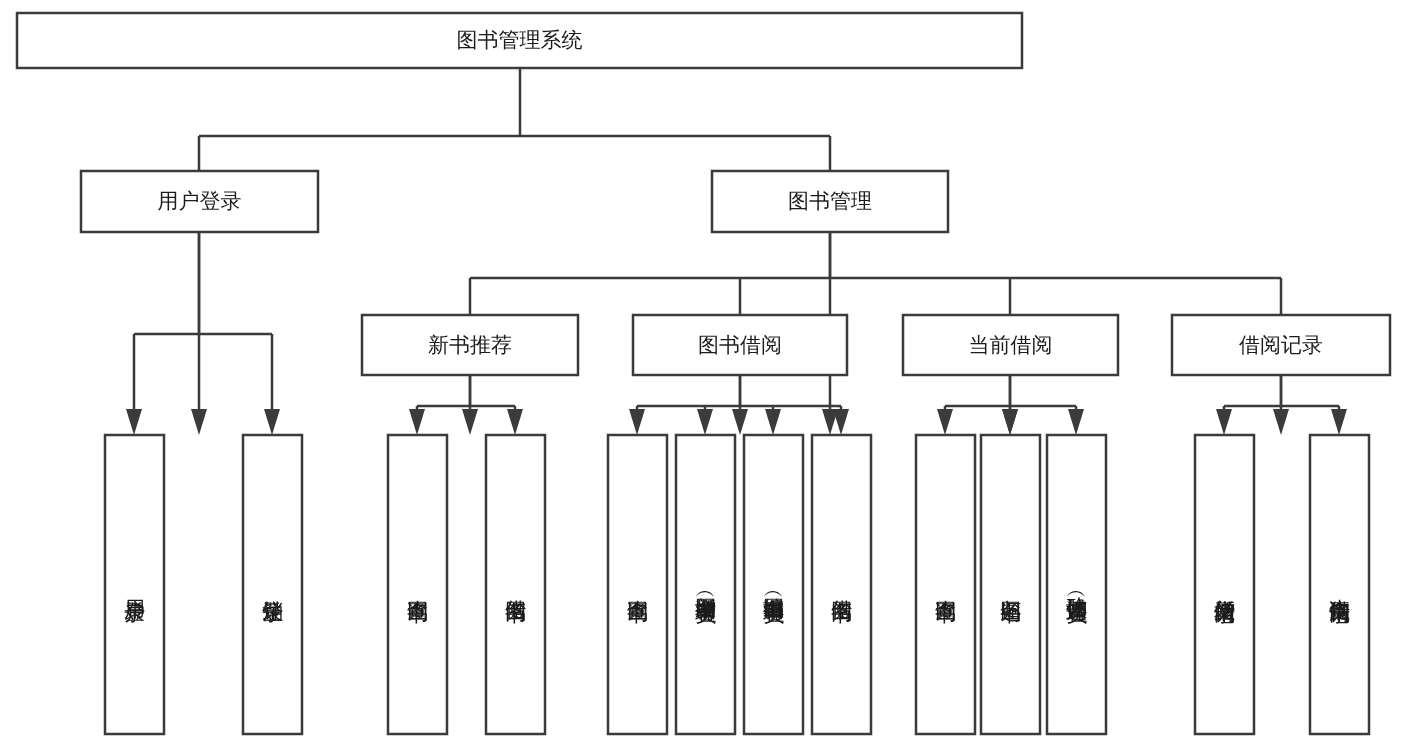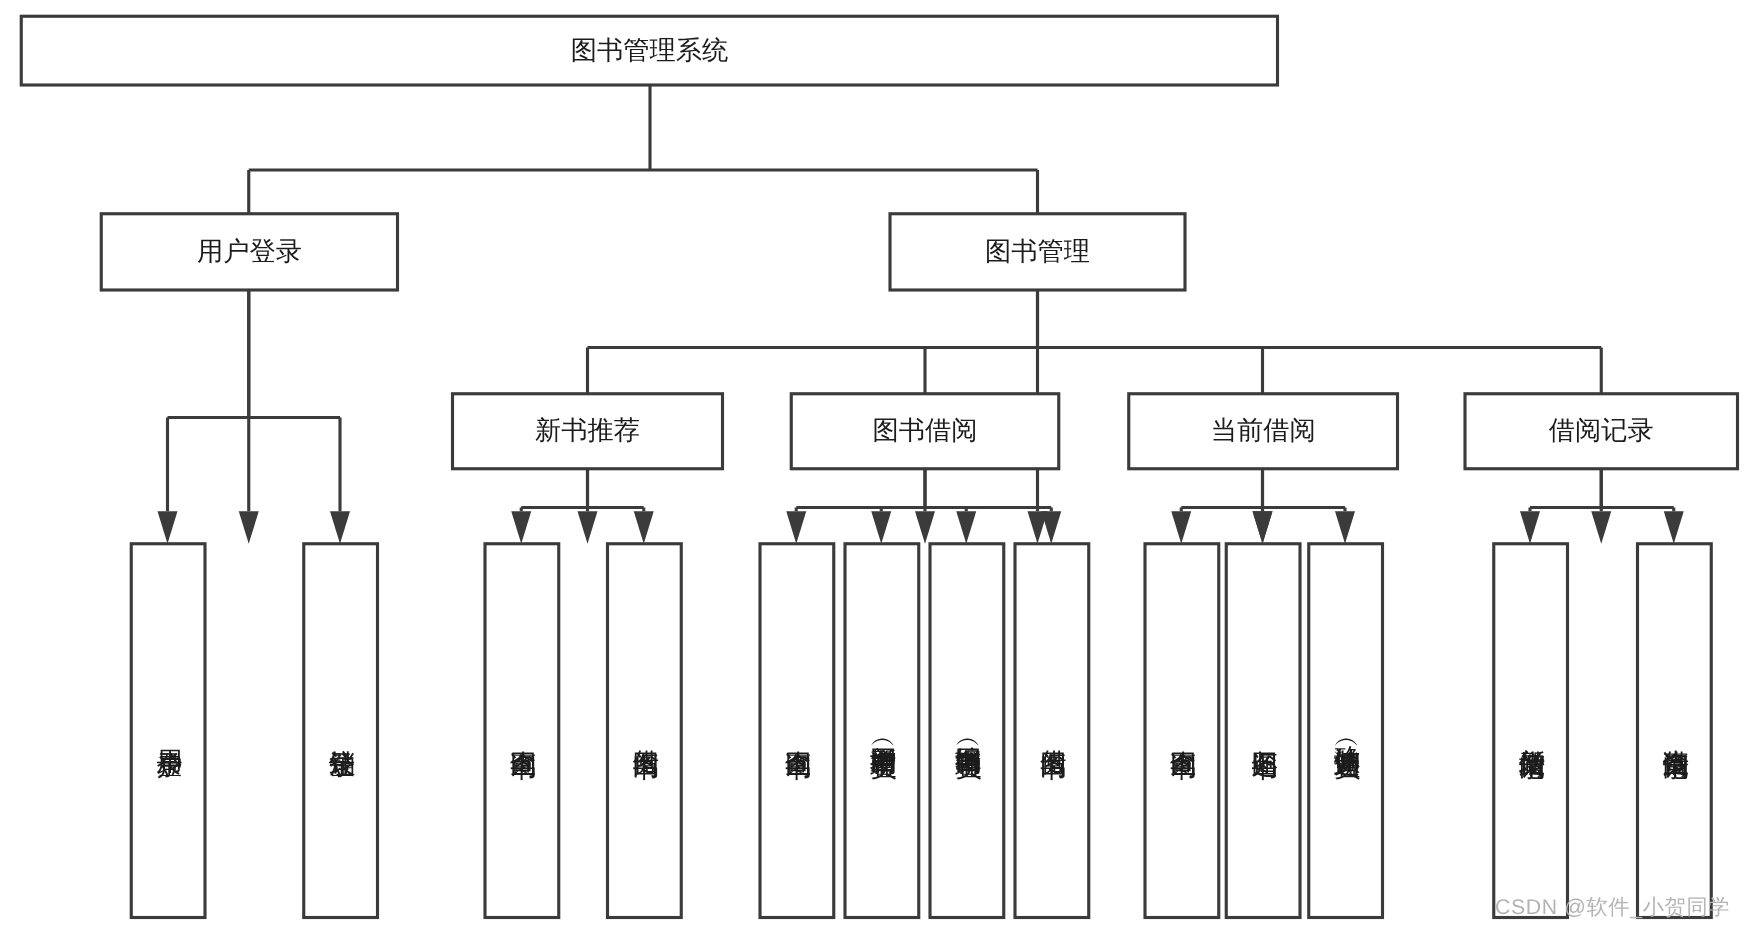--- a/index.html
+++ b/index.html
@@ -187,14 +187,13 @@
       <div class="node-label-v" style="left: 608px; top: 435px; width: 59px; height: 299px;">查询图书</div>
       <div class="node-label-v" style="left: 676px; top: 435px; width: 59px; height: 299px;">新增图书（管理员）</div>
       <div class="node-label-v" style="left: 744px; top: 435px; width: 59px; height: 299px;">编辑图书（管理员）</div>
       <div class="node-label-v" style="left: 812px; top: 435px; width: 59px; height: 299px;">借阅图书</div>
       <div class="node-label-v" style="left: 916px; top: 435px; width: 59px; height: 299px;">查询图书</div>
       <div class="node-label-v" style="left: 981px; top: 435px; width: 59px; height: 299px;">归还图书</div>
       <div class="node-label-v" style="left: 1047px; top: 435px; width: 59px; height: 299px;">确认归还（管理员）</div>
       <div class="node-label-v" style="left: 1195px; top: 435px; width: 59px; height: 299px;">新增借阅记录</div>
       <div class="node-label-v" style="left: 1310px; top: 435px; width: 59px; height: 299px;">查询借阅记录</div>
     </div>
-  <div class="watermark" style="left: 1196px; top: 714px;">CSDN @软件_小贺同学</div>
 </div>
 
 </body></html>

